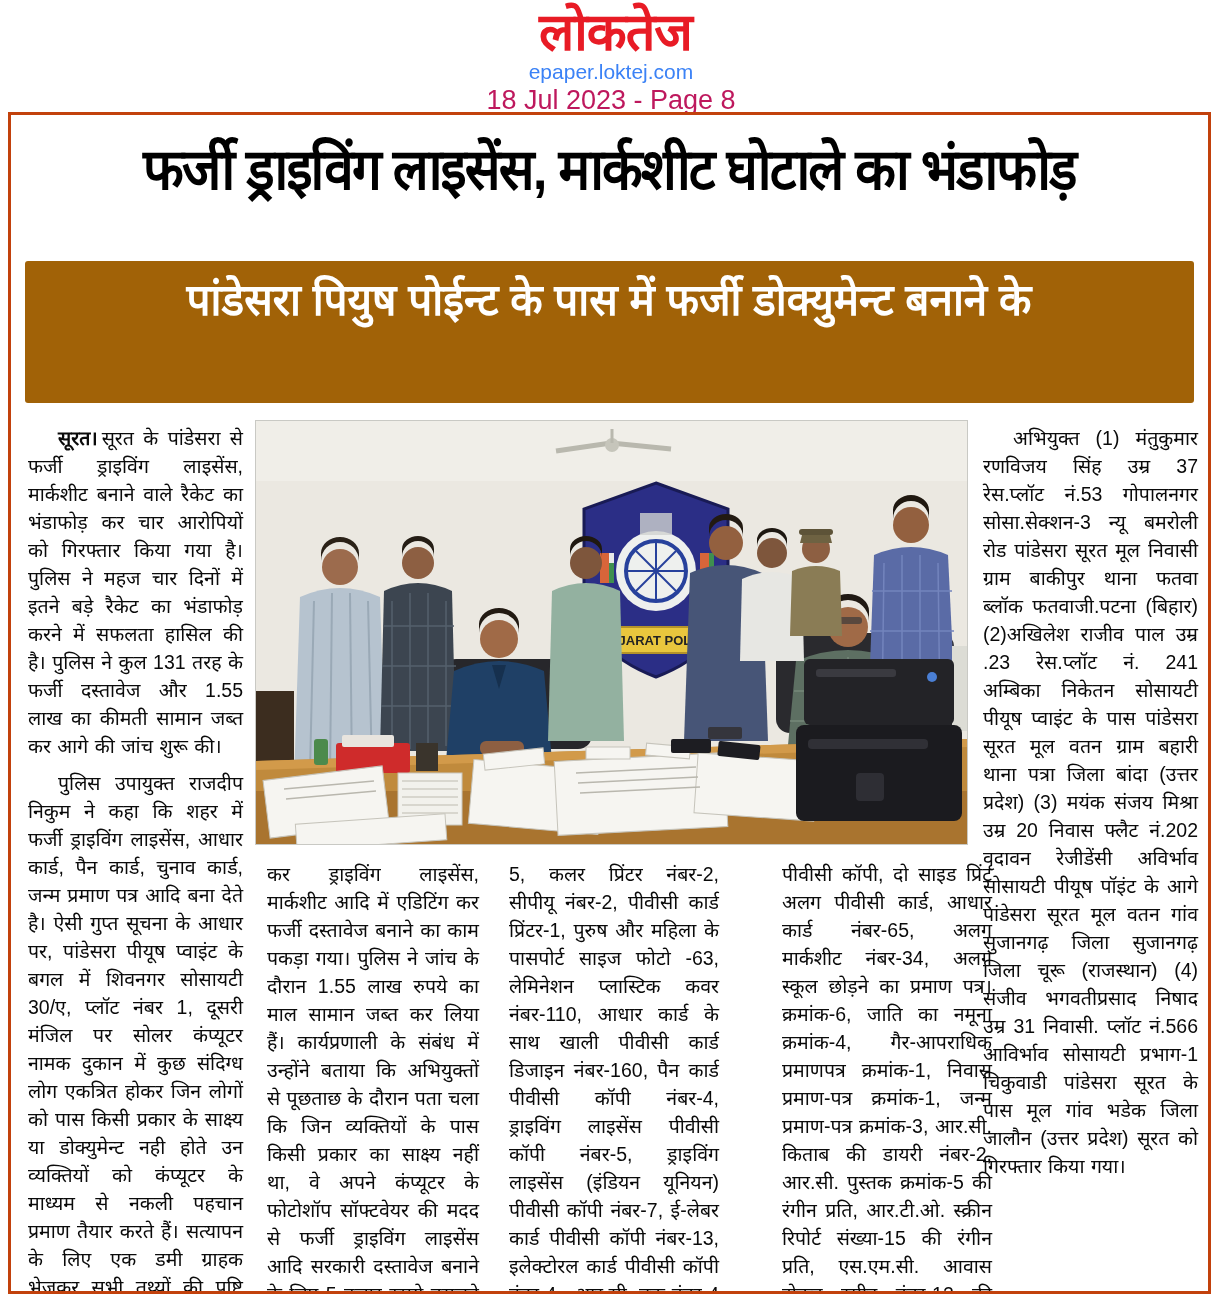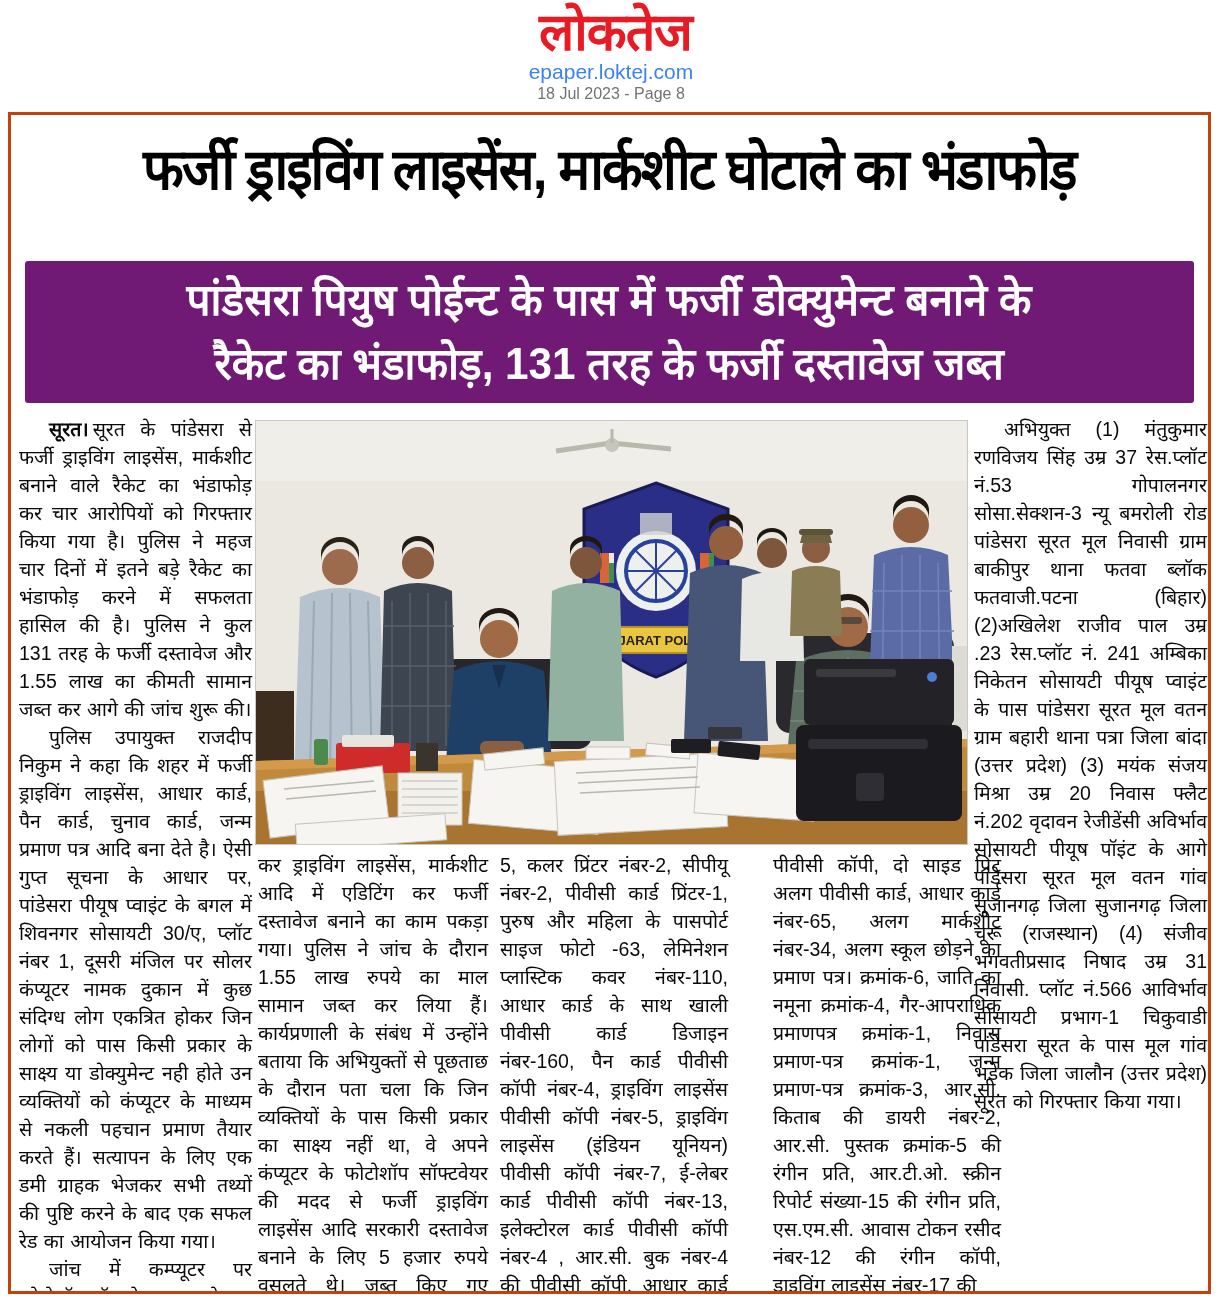--- a/index.html
+++ b/index.html
@@ -5,47 +5,47 @@
   html,body { margin:0; padding:0; }
   body {
     width:1222px; height:1301px; background:#ffffff; position:relative;
     font-family:"Liberation Sans","DejaVu Sans",sans-serif; color:#000;
     overflow:hidden;
   }
   
   .masthead { position:absolute; top:0; left:0; width:100%; text-align:center; }
   .logo { font-size:52px; font-weight:bold; color:#e81b25; line-height:1.08; letter-spacing:-1px; padding-top:4px;padding-left:9px; }
   .site  { font-size:21px; color:#3b82f6; line-height:1.15; }
-  .dateline { font-size:16px; color:#737373; line-height:1.2; }
+  .dateline { font-size:27px; color:#be185d; line-height:1.2; }
 
   
   .frame {
     position:absolute; left:8px; top:112px; width:1203px; height:1182px;
     border:3px solid #c2410c; box-sizing:border-box; background:#fff; overflow:hidden;
   }
   .headline {
     position:absolute; top:10px; left:0; width:100%; text-align:center;
     font-size:57px; font-weight:900; letter-spacing:-2px; line-height:1.55;
     white-space:nowrap;
   }
   .headline .squeeze { display:inline-block; transform:scaleX(0.93); transform-origin:center; }
   .subhead {
     position:absolute; top:146px; left:14px; width:1169px; height:142px;
-    background:#701a75; color:#fff; border-radius:3px;
+    background:#a16207; color:#fff; border-radius:3px;
     text-align:center; font-weight:bold; font-size:44px; line-height:64px;
     padding-top:7px; box-sizing:border-box; white-space:nowrap;
   }
   .subhead .squeeze { display:inline-block; transform:scaleX(0.96); transform-origin:center; }
 
   
   .col {
     position:absolute; font-size:19.5px; line-height:28px; text-align:justify;
     text-justify:inter-word; word-spacing:1px; color:#0a0a0a;
   }
-  .col p { margin:0; }
+  .col p { margin:9px; }
   .col p.indent { text-indent:30px; }
   .lead { font-weight:bold; margin-right:4px; }
 
   .col-left  { left:8px;   top:300px; width:233px; height:882px; }
   .col-mid1  { left:247px; top:736px; width:230px; height:446px; }
   .col-mid2  { left:489px; top:736px; width:228px; height:446px; }
   .col-mid3  { left:762px; top:736px; width:228px; height:446px; }
   .col-right { left:963px; top:300px; width:233px; height:882px; }
 
   
@@ -65,21 +65,20 @@
 </div>
 
 <div class="frame">
 
   <div class="headline">
     <span class="squeeze">फर्जी ड्राइविंग लाइसेंस, मार्कशीट घोटाले का भंडाफोड़</span>
   </div>
 
   <div class="subhead">
     <div><span class="squeeze">पांडेसरा पियुष पोईन्ट के पास में फर्जी डोक्युमेन्ट बनाने के</span></div>
-    <div><span class="squeeze">रैकेट का भंडाफोड़, 131 तरह के फर्जी दस्तावेज जब्त</span></div>
   </div>
 
   <div class="col col-left">
     <p class="indent"><b class="lead">सूरत।</b><span>सूरत के पांडेसरा से फर्जी ड्राइविंग लाइसेंस, मार्कशीट बनाने वाले रैकेट का भंडाफोड़ कर चार आरोपियों को गिरफ्तार किया गया है। पुलिस ने महज चार दिनों में इतने बड़े रैकेट का भंडाफोड़ करने में सफलता हासिल की है। पुलिस ने कुल 131 तरह के फर्जी दस्तावेज और 1.55 लाख का कीमती सामान जब्त कर आगे की जांच शुरू की।</span></p>
     <p class="indent">पुलिस उपायुक्त राजदीप निकुम ने कहा कि शहर में फर्जी ड्राइविंग लाइसेंस, आधार कार्ड, पैन कार्ड, चुनाव कार्ड, जन्म प्रमाण पत्र आदि बना देते है। ऐसी गुप्त सूचना के आधार पर, पांडेसरा पीयूष प्वाइंट के बगल में शिवनगर सोसायटी 30/ए, प्लॉट नंबर 1, दूसरी मंजिल पर सोलर कंप्यूटर नामक दुकान में कुछ संदिग्ध लोग एकत्रित होकर जिन लोगों को पास किसी प्रकार के साक्ष्य या डोक्युमेन्ट नही होते उन व्यक्तियों को कंप्यूटर के माध्यम से नकली पहचान प्रमाण तैयार करते हैं। सत्यापन के लिए एक डमी ग्राहक भेजकर सभी तथ्यों की पुष्टि करने के बाद एक सफल रेड का आयोजन किया गया।</p>
     <p class="indent">जांच में कम्प्यूटर पर फोटोशॉप सॉफ्टवेयर का प्रयोग</p>
   </div>
 
   <div class="photo">
     <svg width="711" height="423" viewBox="0 0 711 423" xmlns="http://www.w3.org/2000/svg">

